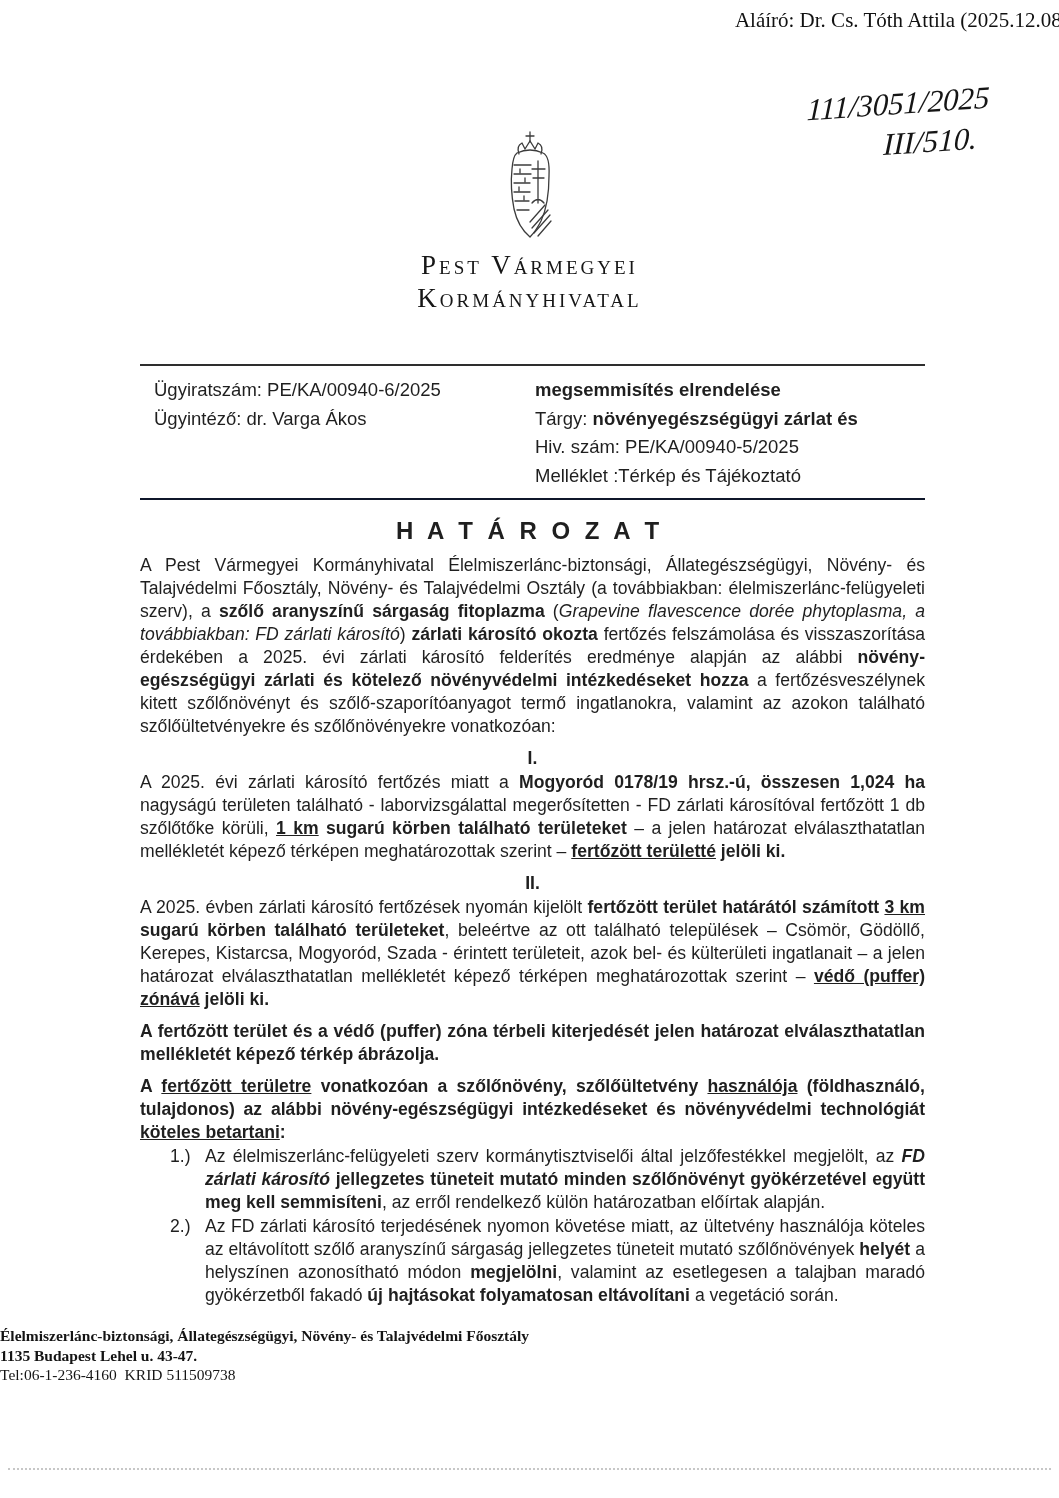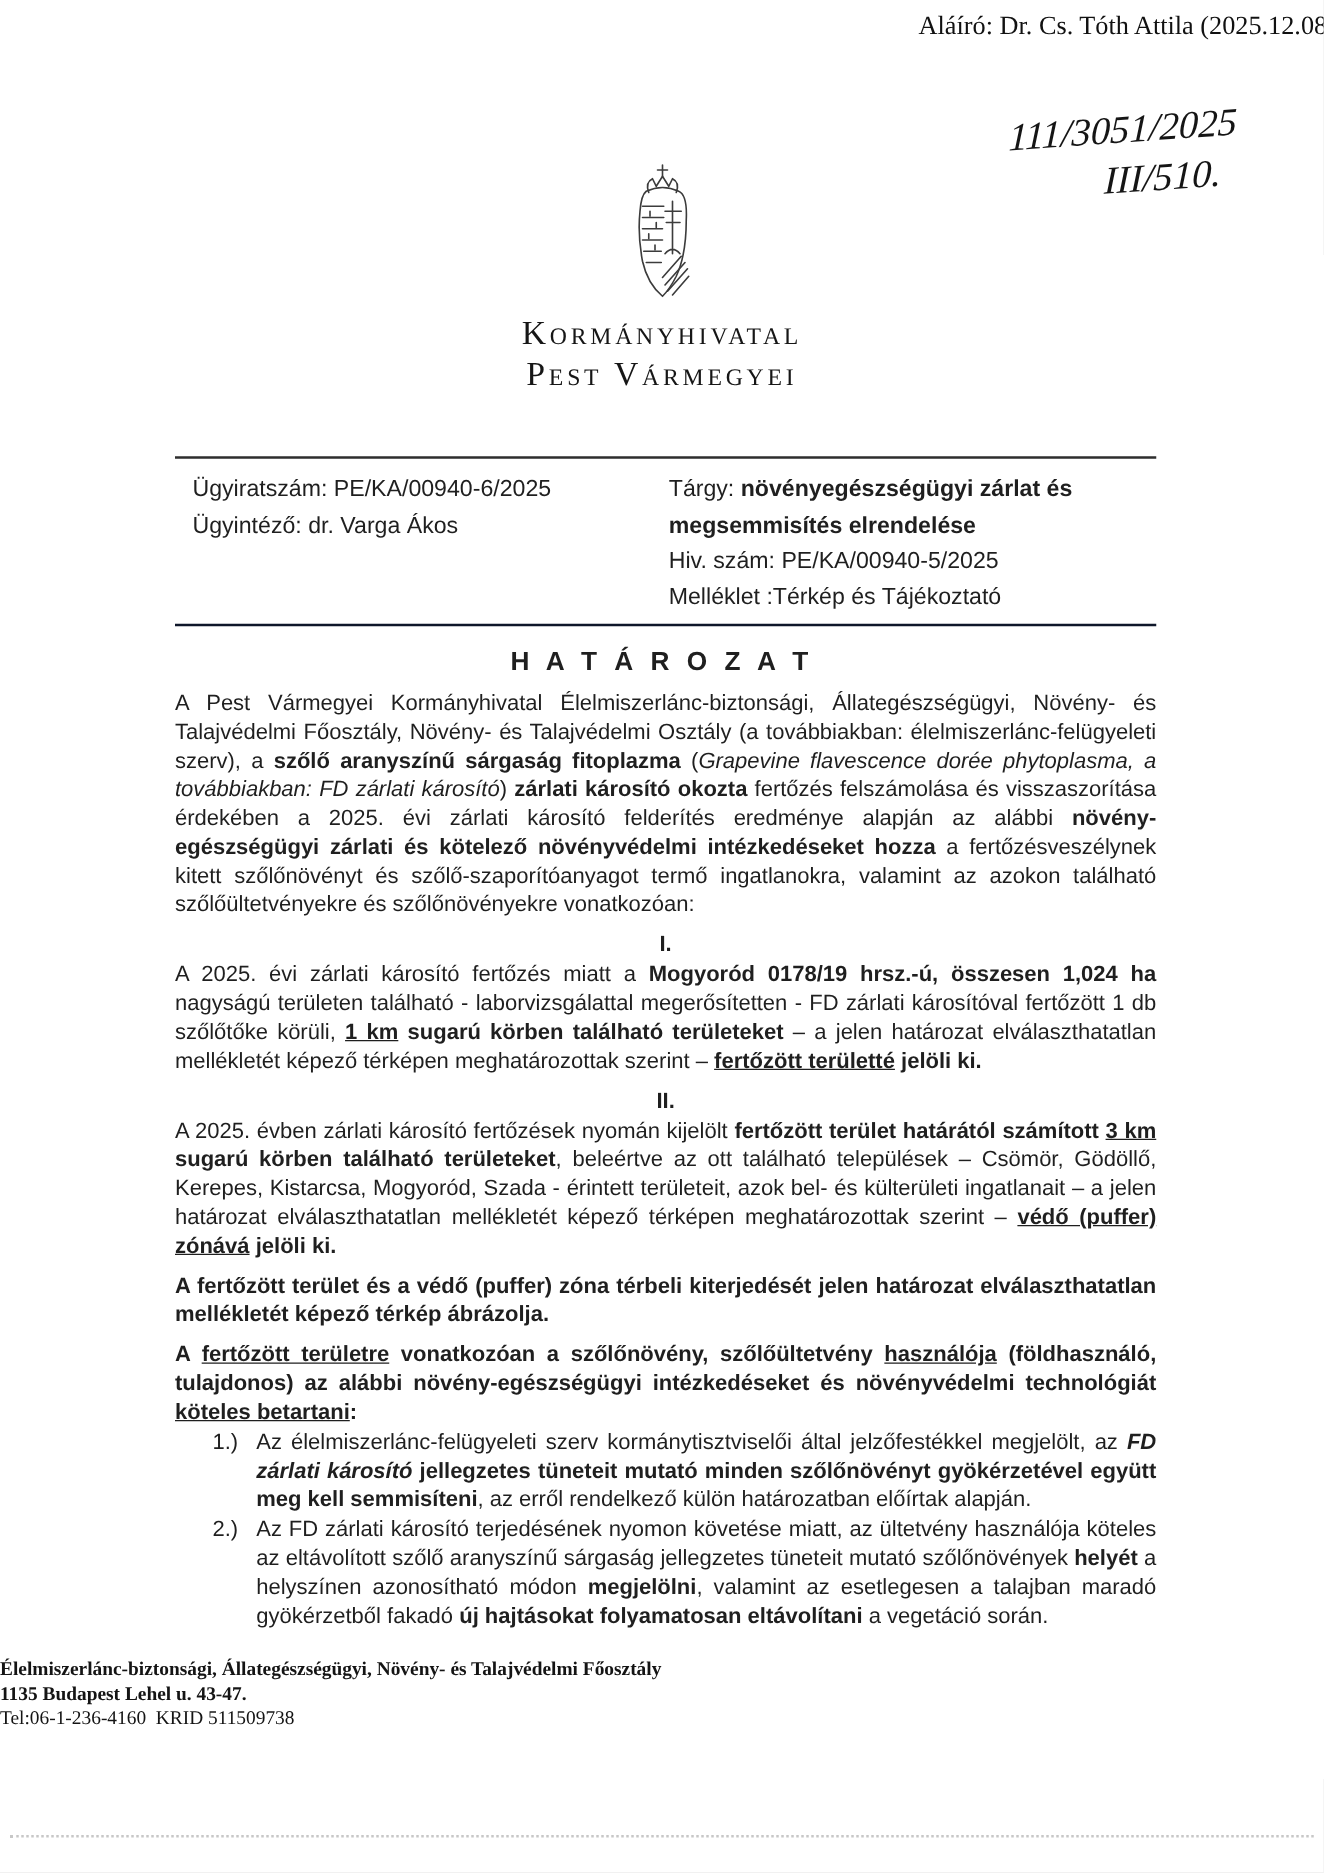--- a/index.html
+++ b/index.html
@@ -33,21 +33,21 @@
   .info-block{
     margin:50px 134px 0 140px;
     border-top:2px solid #2e2e2e;border-bottom:2px solid #0f172a;
     display:flex;padding:10px 0 8px 0;justify-content:center;
   }
   .info-left{width:395px;padding-left:14px;box-sizing:border-box;}
   .info-right{flex:1;}
   .info-block .line{font-size:18.5px;line-height:28.5px;}
   
   .doc-title{
-    text-align:center;font-weight:bold;font-size:21px;
+    text-align:center;font-weight:bold;font-size:24px;
     letter-spacing:4px;margin-top:17px;
   }
   .content{margin:0 134px 0 140px;font-size:17.6px;line-height:23px;}
   .content .para{text-align:justify;margin-top:9px;}
   .content .para.tight{margin-top:1px;}
   .content .sec-h{text-align:center;font-weight:bold;margin-top:9px;}
   .content .li{position:relative;padding-left:65px;text-align:justify;margin-top:1px;}
   .content .li-num{position:absolute;left:30px;top:0;}
   .b{font-weight:bold;}
   .i{font-style:italic;}
@@ -80,32 +80,32 @@
   <div class="emblem-wrap">
     <svg class="emblem-svg" width="80" height="114" viewBox="0 0 80 114" fill="none" stroke="#3c3c3c" stroke-width="1.3" stroke-linecap="round">
       <path d="M40 2 v10 M36 6 h8"></path>
       <path d="M29 24 q-3-8 3-11 l3 6 5-8 5 8 3-6 q6 3 3 11"></path>
       <path d="M27 23 Q40 17 53 23 Q60 26 59 46 Q59 74 51 91 Q46 101 40 107 Q28 97 24 79 Q20 58 22 39 Q23 26 27 23 Z"></path>
       <path d="M24 35 h17 M24 44 h17 M24 53 h16 M24 62 h16 M25 71 h14 M27 80 h12"></path>
       <path d="M30 39 v4 M35 48 v4 M29 57 v4 M34 66 v4"></path>
       <path d="M48 31 v42 M42 39 h13 M43 48 h11 M42 73 q6 -7 12 0"></path>
       <path d="M40 92 L55 75 M42 98 L58 80 M44 103 L60 85 M48 106 L61 91"></path>
     </svg>
+    <div class="org-name">Pest Vármegyei</div>
     <div class="org-name">Kormányhivatal</div>
-    <div class="org-name">Pest Vármegyei</div>
   </div>
 
   <div class="info-block">
     <div class="info-left">
         <div class="line"><span>Ügyiratszám: PE/KA/00940-6/2025</span></div>
         <div class="line"><span>Ügyintéző: dr. Varga Ákos</span></div>
       </div>
     <div class="info-right">
+        <div class="line"><span class="b">megsemmisítés elrendelése</span></div>
         <div class="line"><span>Tárgy: </span><span class="b">növényegészségügyi zárlat és</span></div>
-        <div class="line"><span class="b">megsemmisítés elrendelése</span></div>
         <div class="line"><span>Hiv. szám: PE/KA/00940-5/2025</span></div>
         <div class="line"><span>Melléklet :Térkép és Tájékoztató</span></div>
       </div>
   </div>
 
   <div class="doc-title">H A T Á R O Z A T</div>
 
   <div class="content">
       <div class="para"><span>A Pest Vármegyei Kormányhivatal Élelmiszerlánc-biztonsági, Állategészségügyi, Növény- és Talajvédelmi Főosztály, Növény- és Talajvédelmi Osztály (a továbbiakban: élelmiszerlánc-felügyeleti szerv), a </span><span class="b">szőlő aranyszínű sárgaság fitoplazma</span><span> (</span><span class="i">Grapevine flavescence dorée phytoplasma, a továbbiakban: FD zárlati károsító</span><span>) </span><span class="b">zárlati károsító okozta</span><span> fertőzés felszámolása és visszaszorítása érdekében a 2025. évi zárlati károsító felderítés eredménye alapján az alábbi </span><span class="b">növény-egészségügyi zárlati és kötelező növényvédelmi intézkedéseket hozza</span><span> a fertőzésveszélynek kitett szőlőnövényt és szőlő-szaporítóanyagot termő ingatlanokra, valamint az azokon található szőlőültetvényekre és szőlőnövényekre vonatkozóan:</span></div>
       <div class="sec-h">I.</div>

